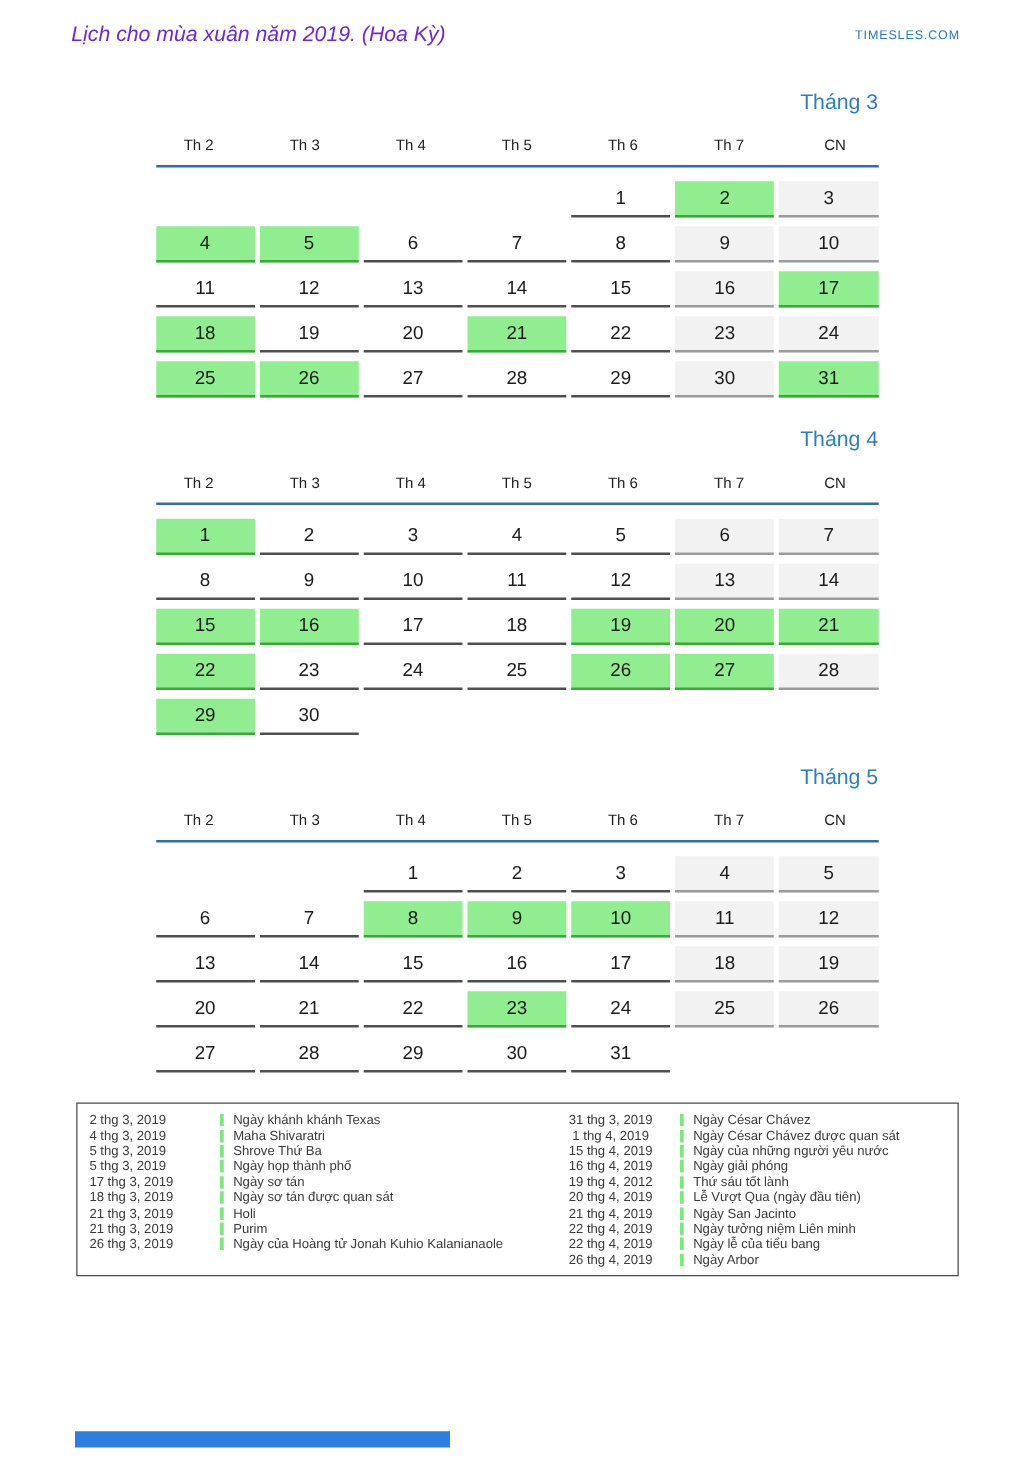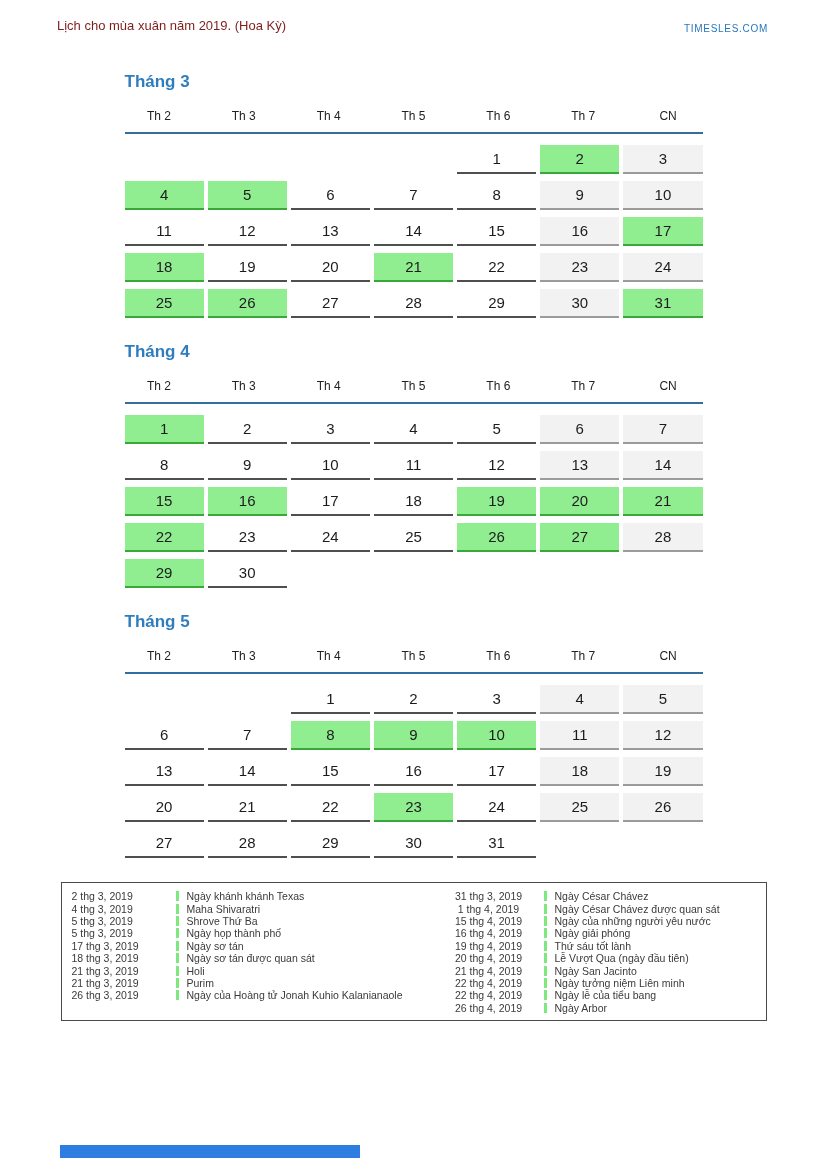--- a/index.html
+++ b/index.html
@@ -4,29 +4,29 @@
 <style>
   * { box-sizing: border-box; margin: 0; padding: 0; }
   html, body { background: #ffffff; }
   body {
     width: 827px; height: 1169px; position: relative;
     font-family: "Liberation Sans", "DejaVu Sans", sans-serif;
     color: #1c1c1c; overflow: hidden;
   }
   .header { position: absolute; top: 18px; left: 57px; right: 59px;
     display: flex; justify-content: space-between; align-items: flex-start; }
-  .page-title { font-size: 13px; color: #7f1d1d; font-weight: 400; }
+  .page-title { font-size: 17px; color: #6d28d9; font-weight: 400; font-style: italic; }
   .site-link { font-size: 10px; letter-spacing: 0.7px; margin-top: 5px;
     color: var(--site-blue, #2878bd); text-decoration: none; cursor: pointer; }
 
   .content { position: absolute; top: 43px; left: 0; width: 827px; }
   .cal { width: 578px; margin: 0 auto; }
   .month { margin-top: 29px; }
   .month + .month { margin-top: 24px; }
-  .month-title { text-align: left; font-size: 17px; font-weight: 700;
+  .month-title { text-align: right; font-size: 17px; font-weight: 400;
     color: var(--accent-blue, #2f7dbe); margin-bottom: 17px; }
   .weekday-row { display: grid; grid-template-columns: repeat(7, 1fr); column-gap: 16px;
     font-size: 12px; color: #222222; text-align: center;
     padding-bottom: 9px; border-bottom: 2px solid #336f9e; margin-bottom: 11px; }
   .grid { display: grid; grid-template-columns: repeat(7, 1fr); column-gap: 4px; row-gap: 7px; }
   .cell { height: 29px; display: flex; align-items: center; justify-content: center;
     font-size: 15px; border-bottom: 2px solid transparent; }
   .cell.day { border-bottom-color: #4f4f4f; }
   .cell.off { background: var(--weekend, #f2f2f2); border-bottom-color: #9b9b9b; }
   .cell.hol { background: var(--holiday, #90ee90); border-bottom-color: #38a838; }
@@ -269,21 +269,21 @@
           <span class="ldate">15 thg 4, 2019</span>
           <span class="ltick"></span>
           <span class="lname">Ngày của những người yêu nước</span>
         </div>
         <div class="lrow">
           <span class="ldate">16 thg 4, 2019</span>
           <span class="ltick"></span>
           <span class="lname">Ngày giải phóng</span>
         </div>
         <div class="lrow">
-          <span class="ldate">19 thg 4, 2019</span>
+          <span class="ldate">19 thg 4, 2012</span>
           <span class="ltick"></span>
           <span class="lname">Thứ sáu tốt lành</span>
         </div>
         <div class="lrow">
           <span class="ldate">20 thg 4, 2019</span>
           <span class="ltick"></span>
           <span class="lname">Lễ Vượt Qua (ngày đầu tiên)</span>
         </div>
         <div class="lrow">
           <span class="ldate">21 thg 4, 2019</span>

